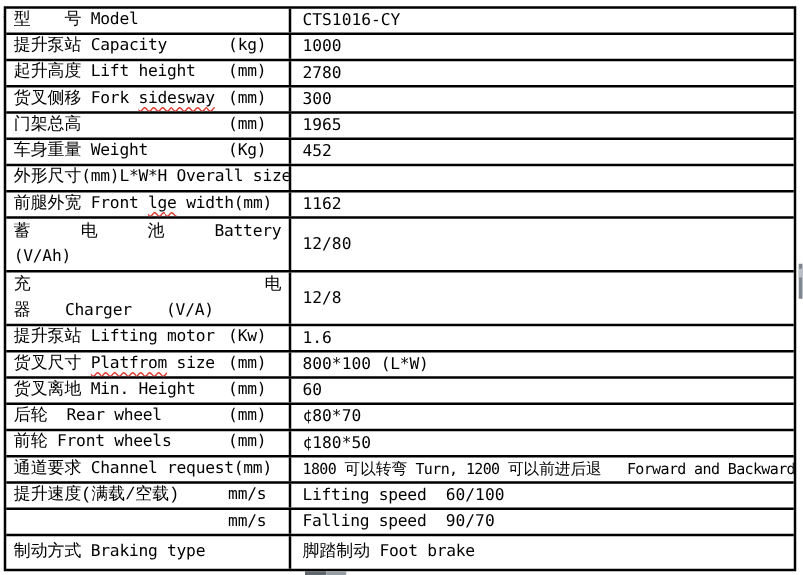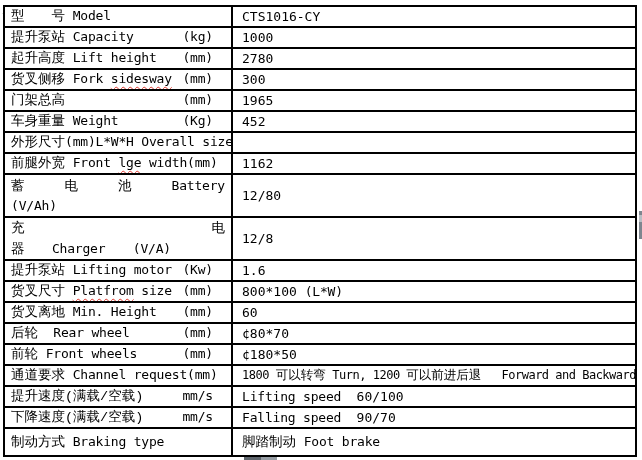--- a/index.html
+++ b/index.html
@@ -187,21 +187,21 @@
       <div class="row row-lifting-speed">
         <div class="cell label">
           <div class="line ln-0"><span class="zh">提升速度(满载/空载)</span><span class="en unit">mm/s</span></div>
         </div>
         <div class="cell value">
           <div class="line"><span class="en">Lifting speed </span><span class="num"> 60/100</span></div>
         </div>
       </div>
       <div class="row row-falling-speed">
         <div class="cell label">
-          <div class="line ln-0"><span class="zh">下降速度(满载/空载)</span><span class="en unit">mm/s</span></div>
+          <div class="line ln-0"><span class="en unit">mm/s</span></div>
         </div>
         <div class="cell value">
           <div class="line"><span class="en">Falling speed </span><span class="num"> 90/70</span></div>
         </div>
       </div>
       <div class="row row-braking-type last">
         <div class="cell label">
           <div class="line ln-0"><span class="zh">制动方式</span><span class="en"> Braking type</span></div>
         </div>
         <div class="cell value">

